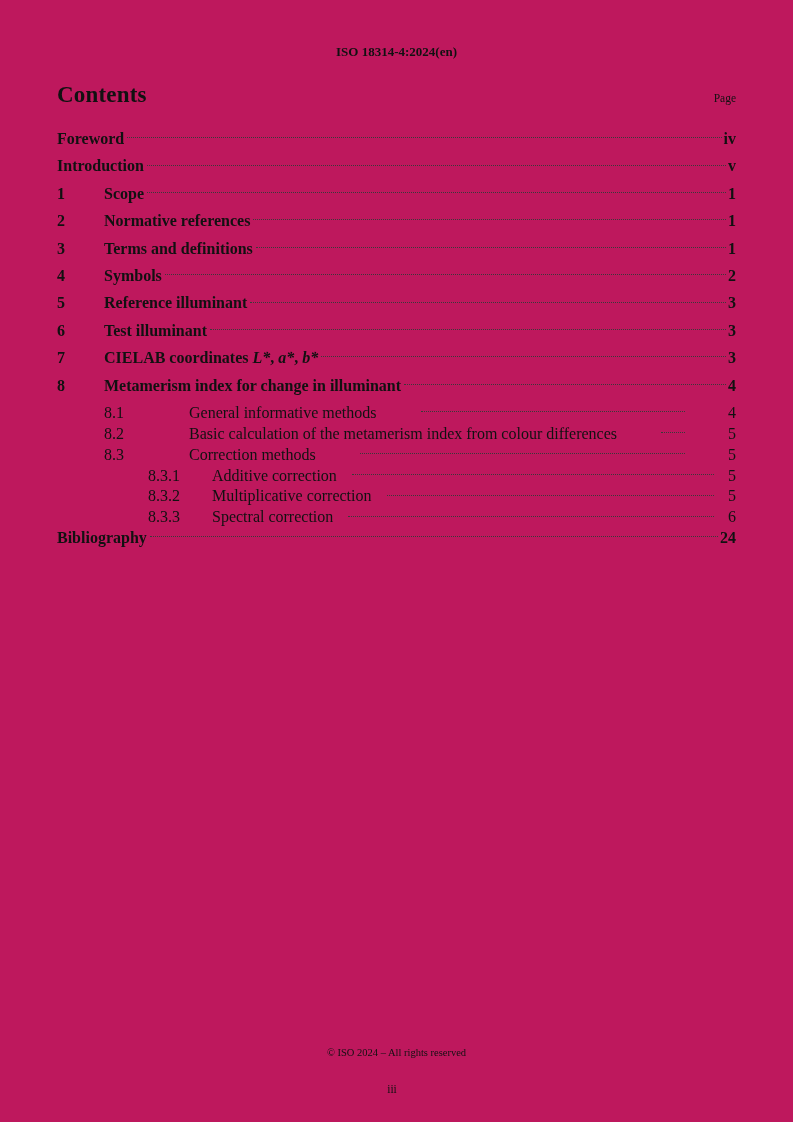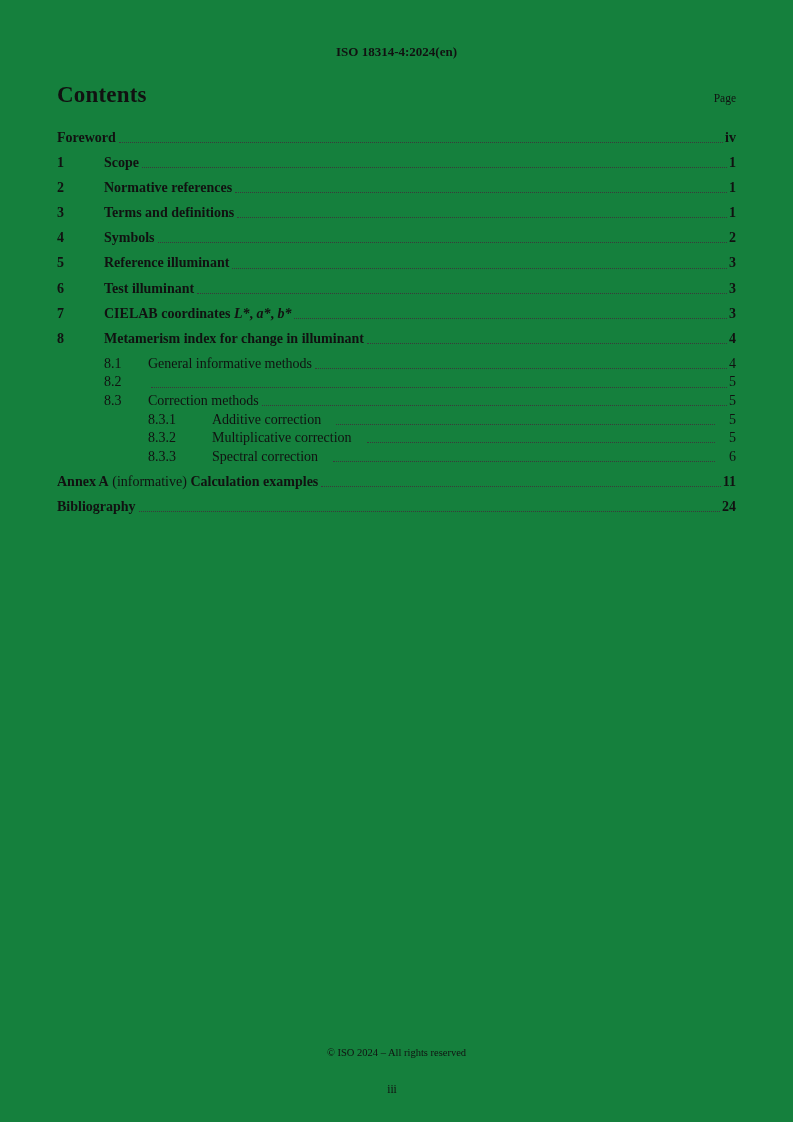--- a/index.html
+++ b/index.html
@@ -8,21 +8,21 @@
     font-family: "Liberation Serif", "DejaVu Serif", serif;
     color: #111111;
     width: 793px;
     height: 1122px;
     position: relative;
     overflow: hidden;
   }
   .page {
     position: absolute;
     inset: 0;
-    background: #15803d;
+    background: #be185d;
   }
   .doc-ref {
     position: absolute;
     top: 44px;
     left: 0;
     width: 793px;
     text-align: center;
     font-weight: bold;
     font-size: 13px;
   }
@@ -46,29 +46,29 @@
     margin-left: 48px;
   }
   .toc {
     position: absolute;
     top: 130px;
     left: 57px;
     width: 679px;
   }
   .toc-row {
     display: flex;
-    align-items: flex-end;
-    font-size: 14px;
+    align-items: center;
+    font-size: 16px;
     line-height: 1.15;
     margin-bottom: 9px;
     white-space: nowrap;
   }
   .toc-row.bold { font-weight: bold; }
   .toc-row.level-0 { margin-left: 0; }
-  .toc-row.level-1 { margin-left: 47px; margin-bottom: 2.5px; }
+  .toc-row.level-1 { margin-left: 47px; margin-bottom: 2.5px; gap: 41px; }
   .toc-row.level-2 { margin-left: 91px; margin-bottom: 2.5px; gap: 12px; }
   .toc-row.gap-before { margin-top: 9px; }
   .toc-num { display: inline-block; flex: 0 0 auto; }
   .level-0 > .toc-num { width: 47px; }
   .level-1 > .toc-num { width: 44px; }
   .level-2 > .toc-num { width: 52px; }
   .toc-label { flex: 0 0 auto; }
   .toc-leader {
     flex: 1 1 auto;
     border-bottom: 1.3px dotted #3a3a3a;
@@ -108,20 +108,25 @@
     <span class="page-label">Page</span>
   </div>
 
   <div class="toc">
       <div class="toc-row level-0 bold">
         <span class="toc-label"><span>Foreword</span></span>
         <span class="toc-leader"></span>
         <span class="toc-page">iv</span>
       </div>
       <div class="toc-row level-0 bold">
+        <span class="toc-label"><span>Introduction</span></span>
+        <span class="toc-leader"></span>
+        <span class="toc-page">v</span>
+      </div>
+      <div class="toc-row level-0 bold">
         <span class="toc-num">1</span>
         <span class="toc-label"><span>Scope</span></span>
         <span class="toc-leader"></span>
         <span class="toc-page">1</span>
       </div>
       <div class="toc-row level-0 bold">
         <span class="toc-num">2</span>
         <span class="toc-label"><span>Normative references</span></span>
         <span class="toc-leader"></span>
         <span class="toc-page">1</span>
@@ -163,20 +168,21 @@
         <span class="toc-page">4</span>
       </div>
       <div class="toc-row level-1">
         <span class="toc-num">8.1</span>
         <span class="toc-label"><span>General informative methods</span></span>
         <span class="toc-leader"></span>
         <span class="toc-page">4</span>
       </div>
       <div class="toc-row level-1">
         <span class="toc-num">8.2</span>
+        <span class="toc-label"><span>Basic calculation of the metamerism index from colour differences</span></span>
         <span class="toc-leader"></span>
         <span class="toc-page">5</span>
       </div>
       <div class="toc-row level-1">
         <span class="toc-num">8.3</span>
         <span class="toc-label"><span>Correction methods</span></span>
         <span class="toc-leader"></span>
         <span class="toc-page">5</span>
       </div>
       <div class="toc-row level-2">
@@ -190,25 +196,20 @@
         <span class="toc-label"><span>Multiplicative correction</span></span>
         <span class="toc-leader"></span>
         <span class="toc-page">5</span>
       </div>
       <div class="toc-row level-2">
         <span class="toc-num">8.3.3</span>
         <span class="toc-label"><span>Spectral correction</span></span>
         <span class="toc-leader"></span>
         <span class="toc-page">6</span>
       </div>
-      <div class="toc-row level-0 bold gap-before">
-        <span class="toc-label"><span>Annex A</span><span style="font-weight: normal;"> (informative) </span><span> Calculation examples</span></span>
-        <span class="toc-leader"></span>
-        <span class="toc-page">11</span>
-      </div>
       <div class="toc-row level-0 bold">
         <span class="toc-label"><span>Bibliography</span></span>
         <span class="toc-leader"></span>
         <span class="toc-page">24</span>
       </div>
     </div>
 
   <div class="footer-copyright">© ISO 2024 – All rights reserved</div>
 
   <div class="footer-pagenum">iii</div>

